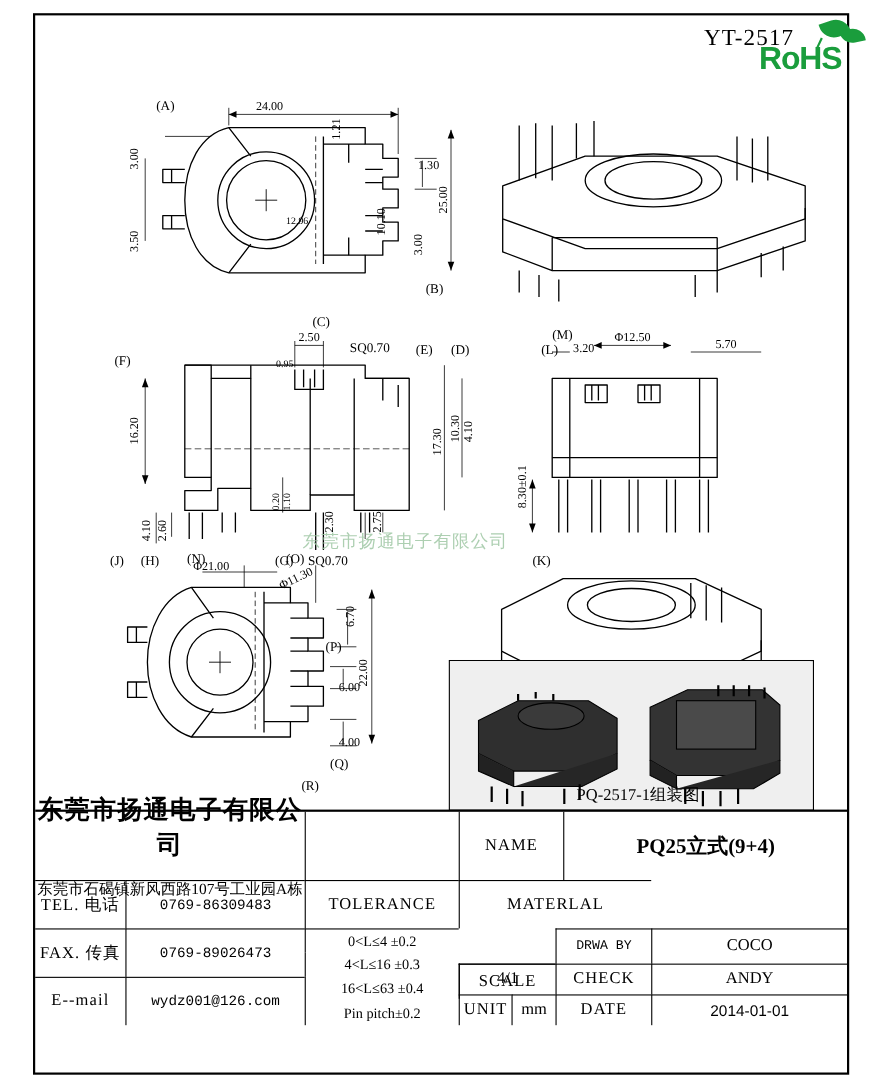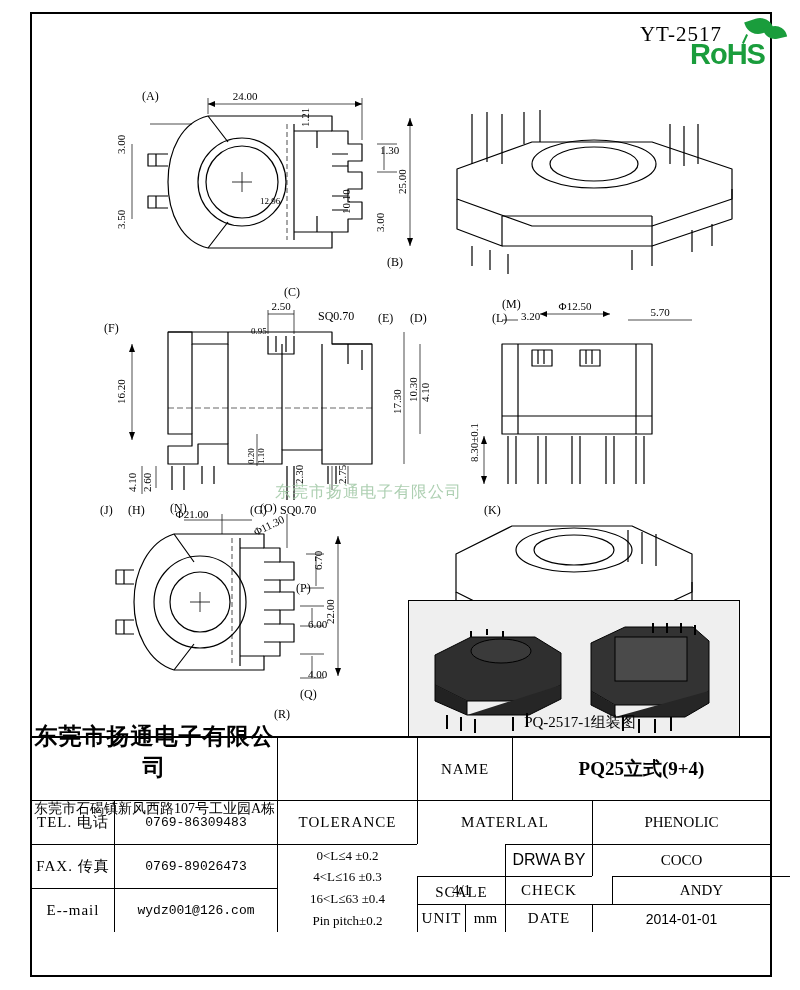--- a/index.html
+++ b/index.html
@@ -25,21 +25,21 @@
   .photo .cap{position:absolute;left:0;right:0;bottom:4px;text-align:center;font-size:15px;font-family:"Liberation Serif",serif;padding-left:12px;}
 
   
   .title-block{position:absolute;left:32px;top:736px;width:738px;height:239px;border-top:2px solid #000;box-sizing:border-box;}
   .tb{position:absolute;border-left:1px solid #000;border-top:1px solid #000;box-sizing:border-box;display:flex;align-items:center;justify-content:center;text-align:center;}
   .noL{border-left:none;}
   .noT{border-top:none;}
   .cn-big{font-size:23px;font-weight:bold;letter-spacing:1px;font-family:"Liberation Serif",serif;}
   .cn-sub{font-size:14px;font-family:"Liberation Serif",serif;}
   .lbl{font-size:15px;font-family:"Liberation Serif",serif;letter-spacing:1px;}
-  .lbl-sm{font-size:16px;font-family:Liberation Sans, sans-serif;text-align:center;}
+  .lbl-sm{font-size:12px;font-family:Liberation Mono, monospace;text-align:center;}
   .val{font-size:15px;font-family:"Liberation Serif",serif;}
   .big-val{font-size:19px;font-weight:bold;font-family:"Liberation Serif",serif;}
   .date-val{font-size:14px;font-family:"Liberation Sans",sans-serif;}
   .mono{font-family:"Liberation Mono",monospace;font-size:13px;}
   .tol-row{font-family:"Liberation Serif",serif;font-size:13px;}
 </style>
 </head>
 <body>
 
 <div class="sheet">
@@ -348,41 +348,38 @@
     <div class="tb noT" style="left:385px;top:0;width:95px;height:62px;">
       <span class="lbl">NAME</span>
     </div>
     <div class="tb noT" style="left:480px;top:0;width:258px;height:62px;">
       <span class="big-val">PQ25立式(9+4)</span>
     </div>
 
     <div class="tb" style="left:385px;top:62px;width:175px;height:44px;">
       <span class="lbl">MATERLAL</span>
     </div>
-    <div class="tb" style="left:560px;top:62px;width:178px;height:44px;">
-      <span class="val">PHENOLIC</span>
-    </div>
 
     <div class="tb" style="left:385px;top:106px;width:88px;height:32px;margin-top:32px;">
       <span class="lbl">SCALE</span>
     </div>
     <div class="tb" style="left:473px;top:106px;width:87px;height:32px;flex-direction:column;line-height:1.05;">
       <span class="lbl-sm">DRWA BY</span>
     </div>
     <div class="tb" style="left:560px;top:106px;width:178px;height:32px;">
       <span class="val">COCO</span>
     </div>
 
     <div class="tb" style="left:385px;top:138px;width:88px;height:28px;">
       <span class="val">4/1</span>
     </div>
     <div class="tb" style="left:473px;top:138px;width:87px;height:28px;">
       <span class="lbl">CHECK</span>
     </div>
-    <div class="tb" style="left:560px;top:138px;width:178px;height:28px;margin-left:20px;">
+    <div class="tb" style="left:560px;top:138px;width:178px;height:28px;">
       <span class="val">ANDY</span>
     </div>
 
     <div class="tb" style="left:385px;top:166px;width:48px;height:28px;">
       <span class="lbl">UNIT</span>
     </div>
     <div class="tb" style="left:433px;top:166px;width:40px;height:28px;">
       <span class="val">mm</span>
     </div>
     <div class="tb" style="left:473px;top:166px;width:87px;height:28px;">

